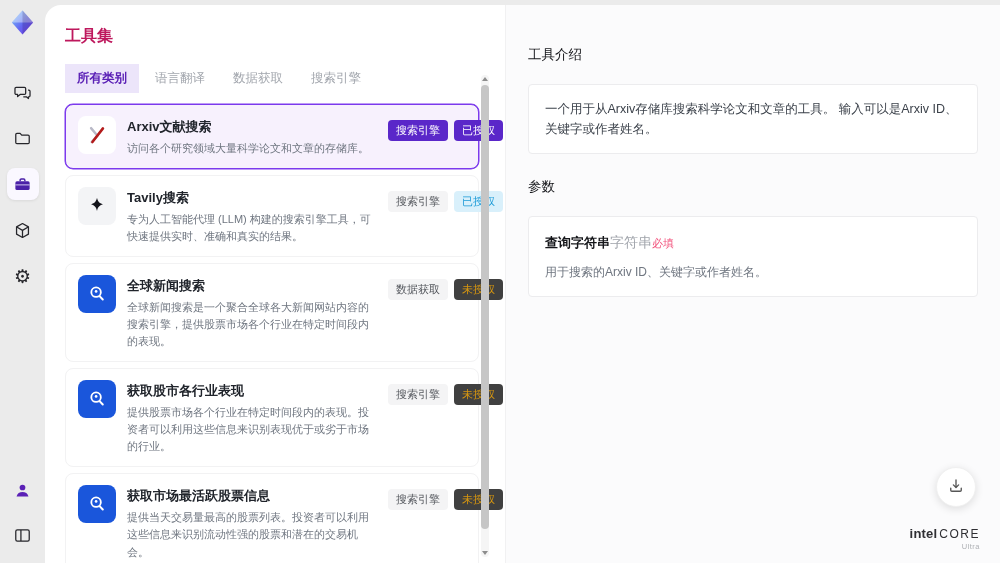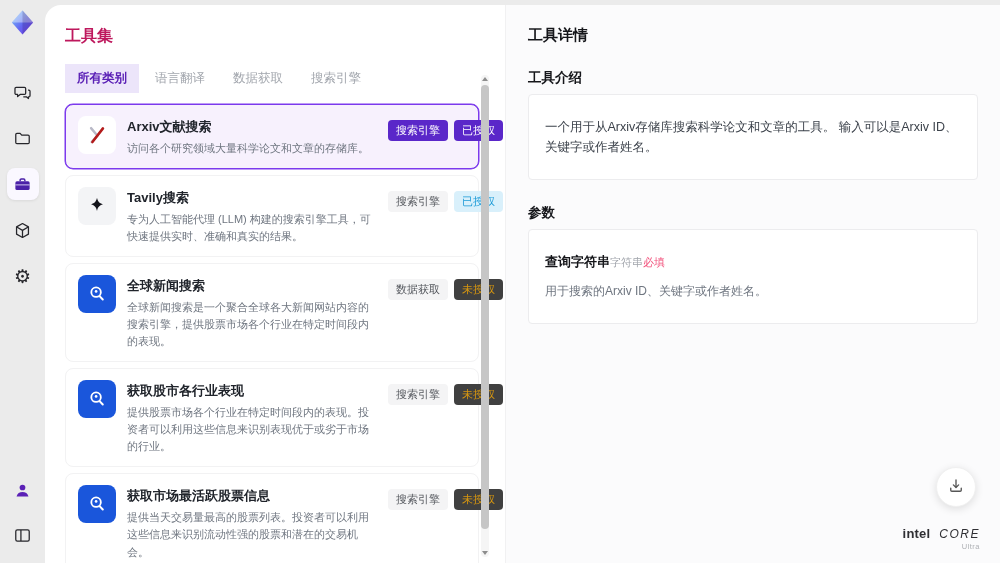--- a/index.html
+++ b/index.html
@@ -55,35 +55,35 @@
   .sb-track { position:absolute; inset:0; background:#f5f5f5; border-radius:4px; }
   .sb-arrow { position:absolute; left:1px; width:0; height:0;
               border-left:3px solid transparent; border-right:3px solid transparent; }
   .sb-up { top:2px; border-bottom:4px solid #8d8d8d; }
   .sb-down { bottom:2px; border-top:4px solid #8d8d8d; }
   .sb-thumb { position:absolute; left:0; right:0; top:10px; bottom:28px; background:#c6c6c6; border-radius:4px; }
 
   
   .details-col { flex:1; background:#fbfbfc; border-left:1px solid #f1f1f2; padding:17px 22px; position:relative; }
   .details-title { font-size:15px; font-weight:700; color:#15161a; margin-top:4px; }
-  .section-heading { font-size:13.5px; font-weight:700; color:#15161a; margin-top:24px; }
-  .info-box { background:#fff; border:1px solid #ececee; border-radius:4px; padding:22px 16px;
-              margin-top:7px; font-size:12.5px; color:#3c424b; line-height:1.6; }
+  .section-heading { font-size:13.5px; font-weight:400; color:#15161a; margin-top:24px; }
+  .info-box { background:#fff; border:1px solid #ececee; border-radius:4px; padding:14px 16px;
+              margin-top:20px; font-size:12.5px; color:#3c424b; line-height:1.6; }
   .param-head { display:flex; align-items:baseline; }
   .param-name { font-size:13px; font-weight:700; color:#15161a; }
-  .param-type { font-size:11px; color:#a0a4ab; }
+  .param-type { font-size:14px; color:#a0a4ab; }
   .param-required { font-size:11px; color:#f2527c; }
   .param-desc { font-size:12px; color:#6f7680; margin-top:9px; }
 
   .fab { position:absolute; right:24px; bottom:56px; width:40px; height:40px; border-radius:50%;
          background:#fff; border:1px solid #f0f0f0; box-shadow:0 2px 8px rgba(0,0,0,.12);
          display:flex; align-items:center; justify-content:center; cursor:pointer; }
   .intel-mark { position:absolute; right:20px; bottom:12px; text-align:right; color:#2f2f33; line-height:1.1; }
   .intel-word { font-size:13px; font-weight:700; letter-spacing:.2px; }
-  .core-word  { font-size:12px; font-weight:400; letter-spacing:1.5px; margin-left:9px;font-style:italic; }
+  .core-word  { font-size:12px; font-weight:400; letter-spacing:1.5px; margin-left:2px; }
   .intel-sub  { display:block; font-size:7.5px; color:#aeb0b4; letter-spacing:.5px; margin-top:1px; }
 </style>
 </head>
 <body>
 
 <div class="app">
 
   <aside class="rail">
     <div class="logo">
       <svg viewBox="0 0 28 28" width="27" height="27">
@@ -254,21 +254,20 @@
 
       <div class="scrollbar">
         <div class="sb-track"></div>
         <div class="sb-arrow sb-up"></div>
         <div class="sb-thumb"></div>
         <div class="sb-arrow sb-down"></div>
       </div>
     </section>
 
     <section class="details-col">
-      <h2 class="details-title">工具详情</h2>
       <h3 class="section-heading">工具介绍</h3>
       <div class="info-box">
         <span>一个用于从Arxiv存储库搜索科学论文和文章的工具。 输入可以是Arxiv ID、关键字或作者姓名。</span>
       </div>
       <h3 class="section-heading">参数</h3>
       <div class="info-box" id="param-list">
           <div class="param-item">
     <div class="param-head">
       <span class="param-name">查询字符串</span>
       <span class="param-type">字符串</span>

